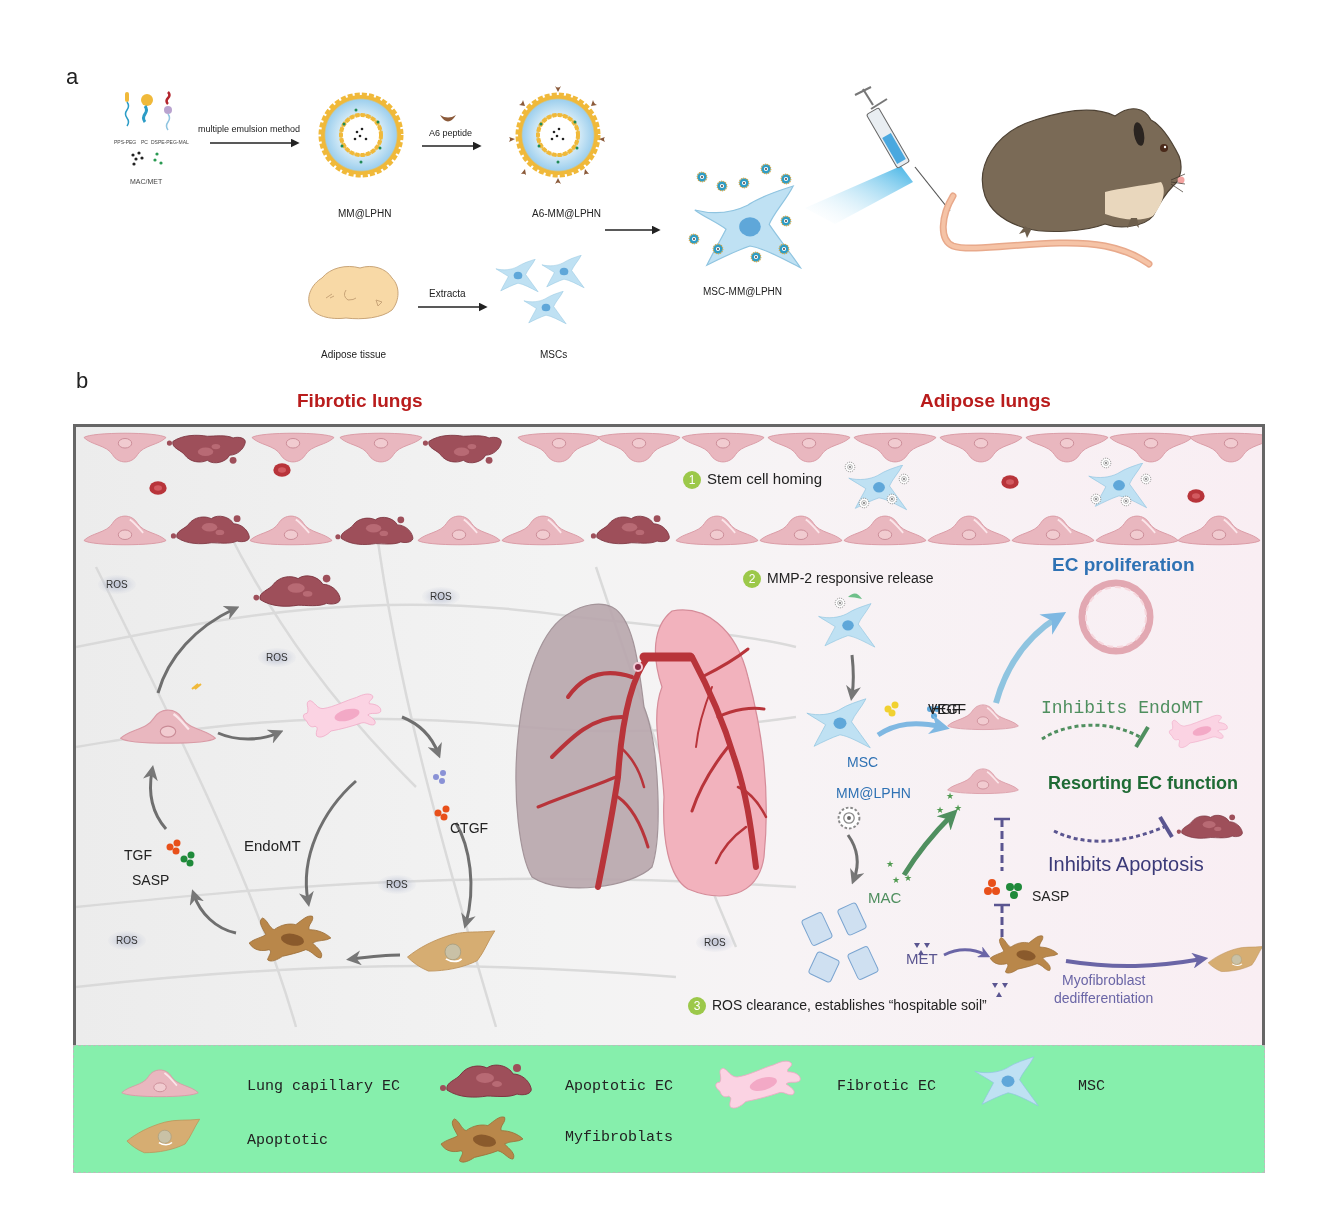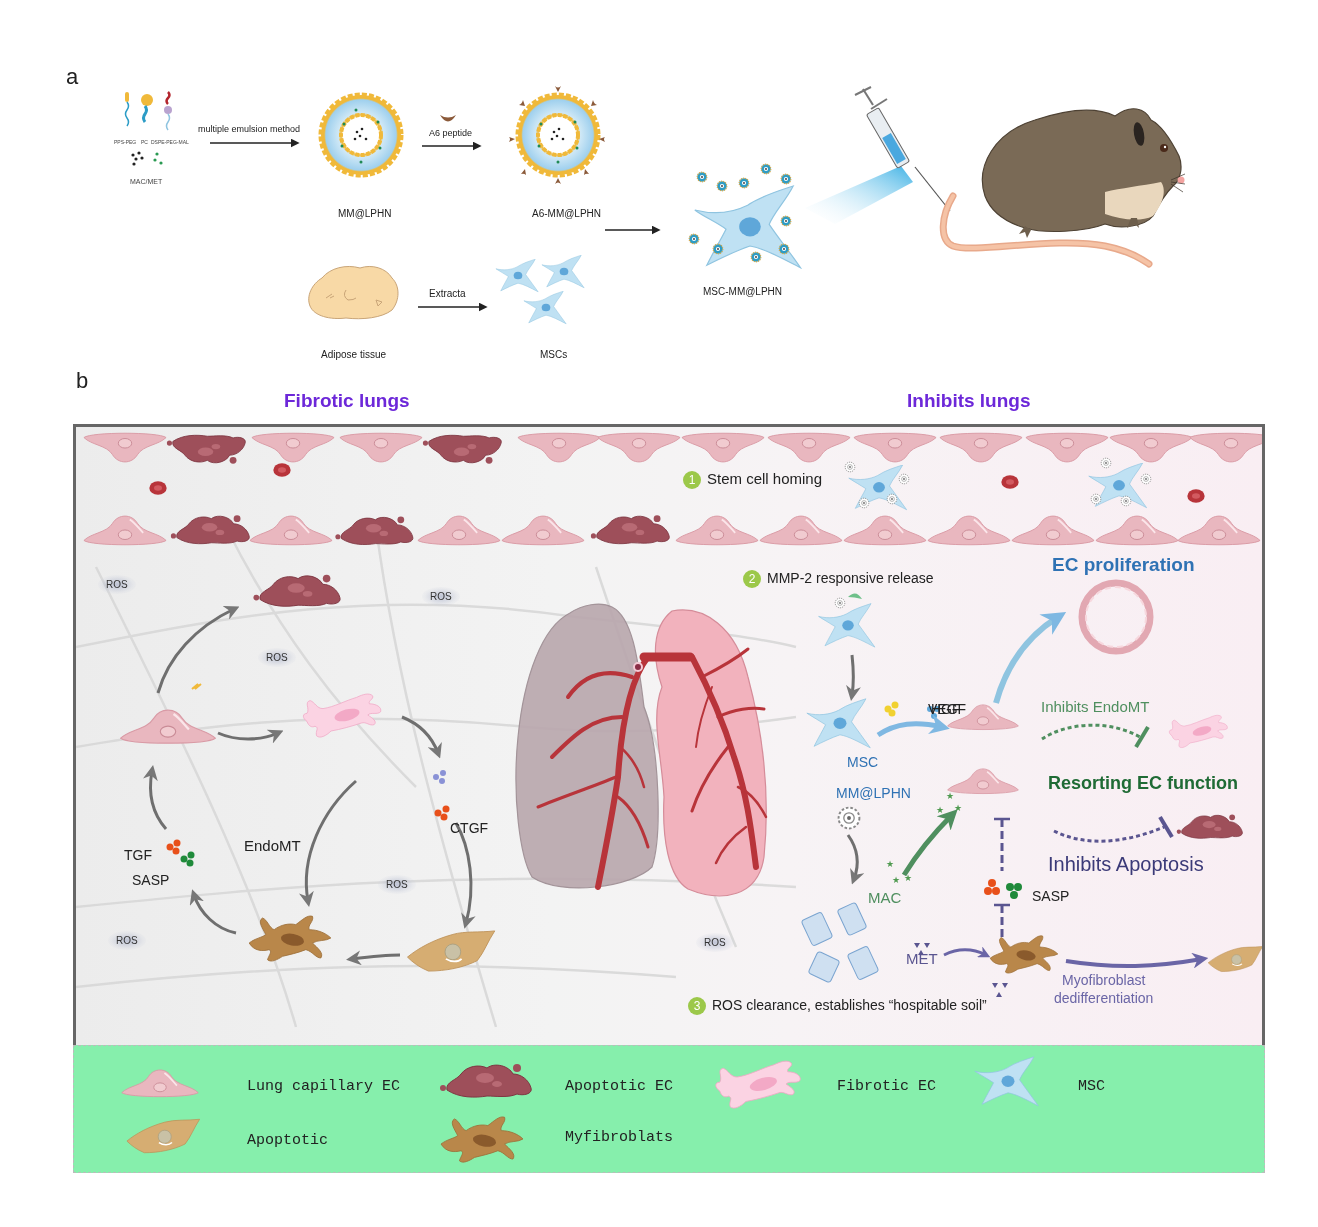--- a/index.html
+++ b/index.html
@@ -1,30 +1,30 @@
 <!DOCTYPE html>
 <html><head>
 <meta charset="utf-8">
 <style>
   html,body{margin:0;padding:0;background:#ffffff;}
   body{width:1318px;height:1227px;position:relative;overflow:hidden;font-family:"Liberation Sans",sans-serif;color:#222;}
   .abs{position:absolute;}
   .panel-letter{font-size:22px;color:#222;}
   .lbl-sm{font-size:10px;color:#222;white-space:nowrap;}
   .lbl-xs{font-size:5px;color:#444;white-space:nowrap;}
-  .heading{font-size:19px;font-weight:bold;color:#6d28d9;white-space:nowrap;}
+  .heading{font-size:19px;font-weight:bold;color:#b91c1c;white-space:nowrap;margin-left:13px;}
   .txt14{font-size:14px;color:#222;white-space:nowrap;}
   .txt15{font-size:15px;color:#222;white-space:nowrap;}
   .ros{font-size:10px;color:#333;padding:4px 8px;border-radius:50%;background:radial-gradient(ellipse at center,rgba(150,160,190,0.55) 0%,rgba(200,205,220,0.2) 60%,rgba(255,255,255,0) 80%);}
   .box-b{left:73px;top:424px;width:1192px;height:731px;border:3px solid #666;box-sizing:border-box;background:linear-gradient(90deg,#ececec 0%,#f3f3f3 40%,#f7f3f5 60%,#f9eef3 100%);overflow:hidden;}
   .legend{left:73px;top:1045px;width:1192px;height:128px;border:1.5px dashed #bbb;box-sizing:border-box;background:#86efac;font-family:Liberation Mono, monospace;}
   .step-num{display:inline-block;width:18px;height:18px;border-radius:50%;background:#9cc84a;color:#fff;font-size:12px;text-align:center;line-height:18px;margin-right:6px;vertical-align:middle;}
   .ec-blue{font-size:19px;font-weight:bold;color:#2f72b4;white-space:nowrap;}
   .ec-green{font-size:18px;font-weight:bold;color:#1f6b35;white-space:nowrap;}
-  .green-txt{font-size:15px;color:#4f8f5f;white-space:nowrap;}
+  .green-txt{font-size:18px;color:#4f8f5f;white-space:nowrap;font-family:Liberation Mono, monospace;}
   .purple-txt{font-size:20px;color:#3b3a78;white-space:nowrap;}
   .purple-light{font-size:14px;color:#6a65a6;white-space:nowrap;text-align:center;line-height:18px;}
   .blue-txt{font-size:14px;color:#2f72b4;white-space:nowrap;}
   .mac-txt{font-size:15px;color:#4f8f5f;white-space:nowrap;}
   .met-txt{font-size:15px;color:#5a5590;white-space:nowrap;}
   svg{overflow:visible;}
 </style>
 </head>
 <body>
 
@@ -259,21 +259,21 @@
   <ellipse cx="204" cy="38" rx="5" ry="12" fill="#2a2420" transform="rotate(-10 204 38)"></ellipse>
   <circle cx="229" cy="52" r="4" fill="#4a2a1a"></circle>
     <circle cx="230" cy="51" r="1.2" fill="#fff"></circle>
   <circle cx="246" cy="84" r="3.5" fill="#f3a3a0"></circle>
   <path d="M236 84 l14 -6 M236 86 l14 2 M236 88 l12 8" stroke="#3a3028" stroke-width="0.7"></path>
   <path d="M90 130 l-6 8 l6 -2 l2 6 l4 -8Z M196 122 l-4 10 l8 -4 l4 4 l-2 -10Z" fill="#6d5e4c"></path>
 </svg>
 
 <div class="abs panel-letter" style="left:76px;top:368px;">b</div>
 <div class="abs heading" style="left:284px;top:390px;">Fibrotic lungs</div>
-<div class="abs heading" style="left:907px;top:390px;">Inhibits lungs</div>
+<div class="abs heading" style="left:907px;top:390px;">Adipose lungs</div>
 
 <div class="abs box-b">
 
   <svg class="abs" style="left:0;top:100px;" width="720" height="500">
     <g stroke="#d8d8d8" stroke-width="2.5" fill="none" opacity="0.9">
       <path d="M0 120 C150 90 300 60 500 90 C600 100 680 110 720 120"></path>
       <path d="M0 220 C120 200 250 180 450 200 C560 210 650 200 720 190"></path>
       <path d="M20 40 C100 200 180 360 220 500"></path>
       <path d="M300 0 C320 150 360 300 420 500"></path>
       <path d="M0 380 C200 360 400 340 720 360"></path>

